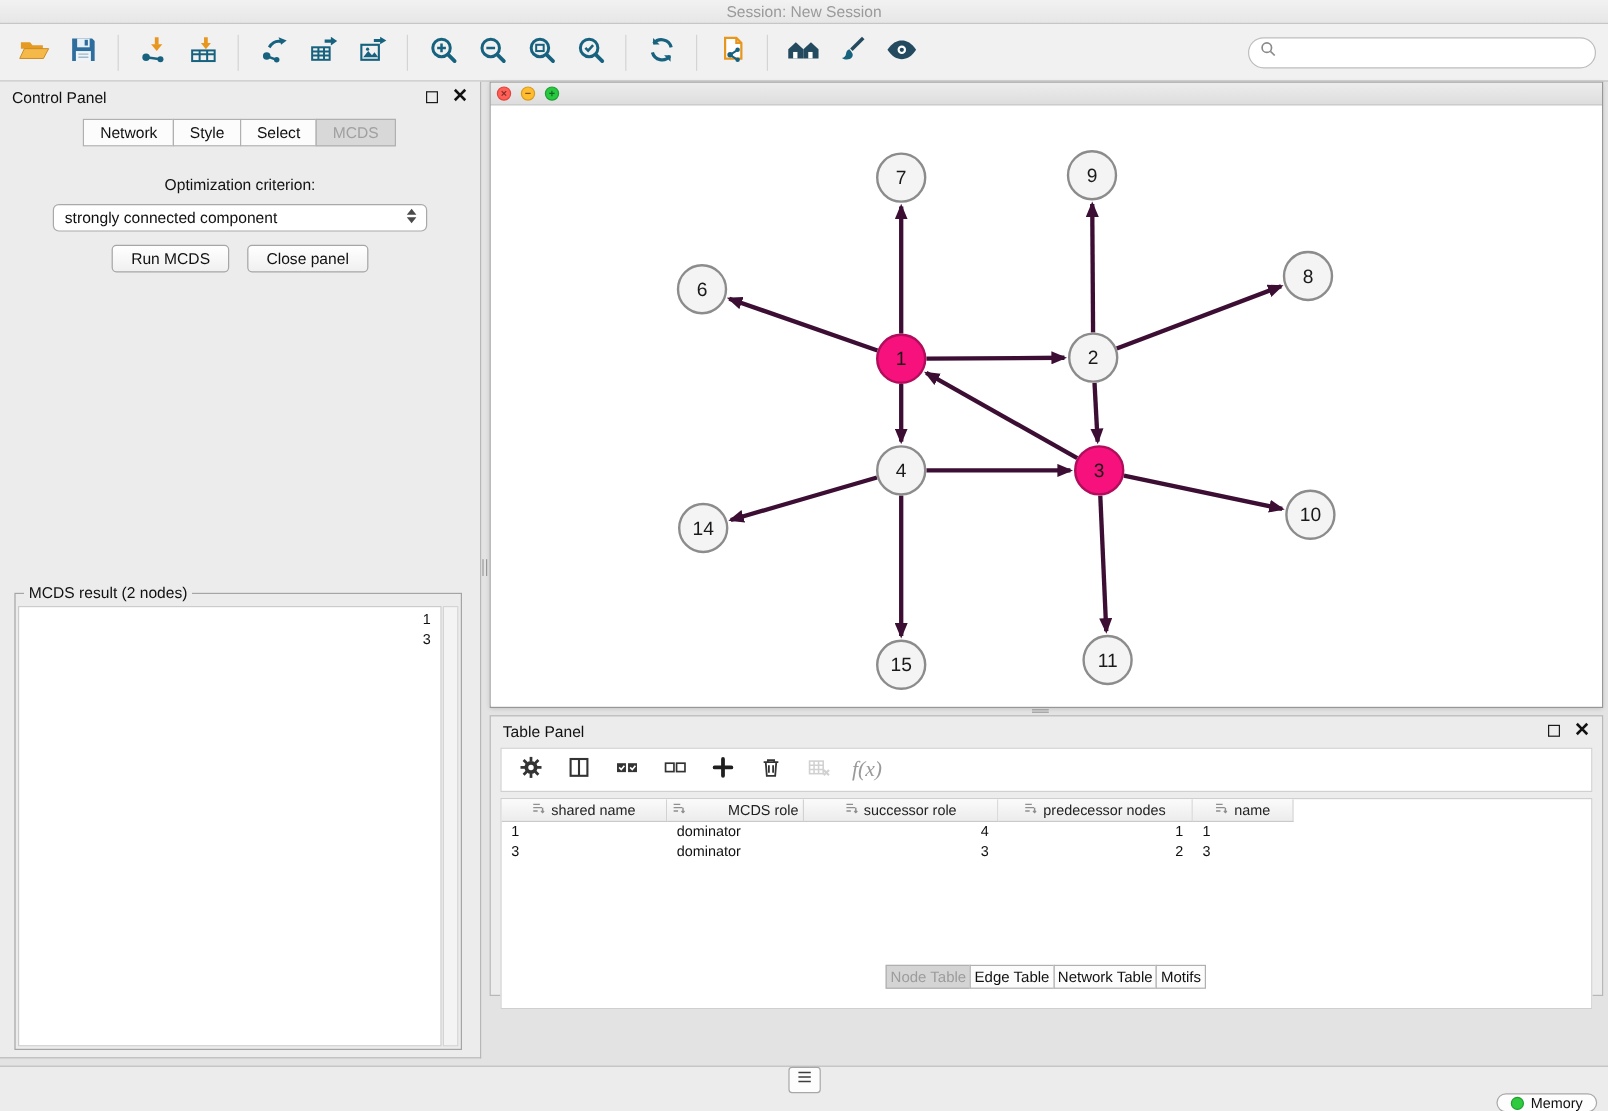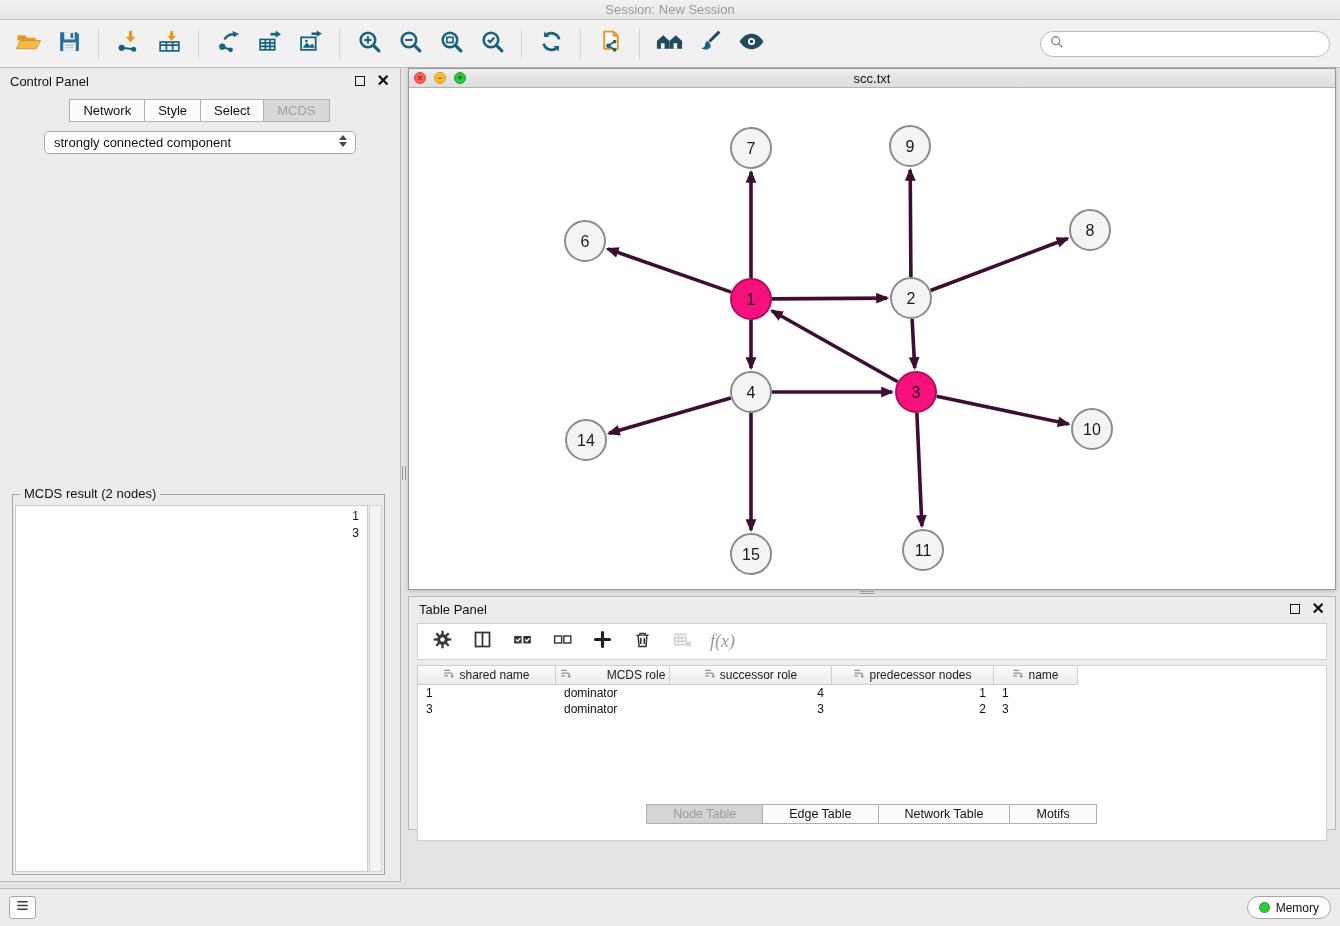--- a/index.html
+++ b/index.html
@@ -59,31 +59,31 @@
   .ttbicon{width:24px;height:24px;display:flex;align-items:center;justify-content:center;cursor:pointer;}
   .ttbicon svg{width:21px;height:21px;}
   .ttbicon.disabled{opacity:.45;cursor:default;}
   .fx{font-family:"Liberation Serif",serif;font-style:italic;font-size:18px;color:#9a9a9a;cursor:pointer;}
   .tp-table{margin:5px 8px 0;background:#fff;border:1px solid #cfcfcf;height:176px;overflow:hidden;}
   .table-header-row{display:flex;height:19px;}
   .th{display:flex;align-items:center;justify-content:center;gap:5px;font-size:12px;color:#222;border-right:1px solid #d2d2d2;border-bottom:1px solid #c9c9c9;background:linear-gradient(#fbfbfb,#ececec);cursor:pointer;flex:0 0 auto;}
   .tr{display:flex;height:16px;cursor:default;}
   .td{font-size:12px;padding:0 8px;line-height:16px;color:#111;flex:0 0 auto;overflow:hidden;white-space:nowrap;}
   .tp-tabs{position:absolute;bottom:5px;left:0;right:0;display:flex;justify-content:center;}
-  .tp-tab{font-size:12.5px;padding:2px 26px;border:1px solid #b0b0b0;background:#fcfcfc;margin-left:-1px;cursor:pointer;color:#111;}
+  .tp-tab{font-size:12.5px;padding:2px 3px;border:1px solid #b0b0b0;background:#fcfcfc;margin-left:-1px;cursor:pointer;color:#111;}
   .tp-tab.active{background:#d4d4d4;color:#9c9c9c;}
 
   
   .vsplit{position:absolute;left:401px;top:68px;width:7px;height:814px;cursor:col-resize;}
   .vsplit .grip{position:absolute;top:398px;left:1px;width:4px;height:14px;border-left:1px solid #9a9a9a;border-right:1px solid #9a9a9a;}
   .hsplit{position:absolute;left:408px;top:590px;width:928px;height:6px;cursor:row-resize;}
   .hsplit .grip{position:absolute;left:452px;top:1px;width:14px;height:3px;border-top:1px solid #9a9a9a;border-bottom:1px solid #9a9a9a;}
 
   
-  .statusbar{position:absolute;left:0;top:888px;width:1340px;height:38px;background:#ececec;border-top:1px solid #bcbcbc;display:flex;align-items:center;padding:0 9px;}
+  .statusbar{position:absolute;left:0;top:888px;width:1340px;height:38px;background:#ececec;border-top:1px solid #bcbcbc;display:flex;align-items:center;padding:0 9px;flex-direction:column;}
   .menu-btn{width:27px;height:23px;border:1px solid #a8a8a8;border-radius:3px;background:#fdfdfd;display:flex;align-items:center;justify-content:center;cursor:pointer;}
   .memory-btn{margin-left:auto;height:23px;border:1px solid #a8a8a8;border-radius:12px;background:#fdfdfd;display:flex;align-items:center;gap:6px;padding:0 11px;font-size:12px;cursor:pointer;}
   .memory-dot{width:11px;height:11px;border-radius:50%;background:#2fcb3f;border:1px solid #1f9e30;}
 </style>
 </head>
 <body>
 
 <div class="app">
 
   <div class="titlebar">
@@ -244,47 +244,51 @@
         <span class="float-icon"></span>
         <span class="close-icon">✕</span>
       </span>
     </div>
     <div class="cp-tabs">
         <div class="cp-tab">Network</div>
         <div class="cp-tab">Style</div>
         <div class="cp-tab">Select</div>
         <div class="cp-tab active">MCDS</div>
       </div>
+    <div class="opt-label">Optimization criterion:</div>
     <div class="dropdown">
       <span>strongly connected component</span>
       <span class="dd-arrows">
           <i class="up"></i>
           <i class="down"></i>
         </span>
     </div>
+    <div class="cp-buttons">
+      <button class="btn">Run MCDS</button>
+      <button class="btn">Close panel</button>
+    </div>
     <div class="result-group">
       <span class="group-label">MCDS result (2 nodes)</span>
       <div class="result-box">
           <div class="result-line">1</div>
           <div class="result-line">3</div>
         </div>
       <div class="result-scrollbar"></div>
     </div>
   </div>
 
   <div class="vsplit">
       <div class="grip"></div>
     </div>
 
   <div class="netwin">
     <div class="netwin-titlebar">
       <span class="mac close">×</span>
       <span class="mac min">−</span>
       <span class="mac max">+</span>
-      <span class="netwin-title">scc.txt</span>
     </div>
     <div class="canvas">
       <svg xmlns="http://www.w3.org/2000/svg" viewBox="0 0 926 500">
           <defs>
             <marker id="arrowhead" viewBox="0 0 12 10" refX="10" refY="5" markerWidth="13" markerHeight="11" markerUnits="userSpaceOnUse" orient="auto">
               <path d="M0 0 L12 5 L0 10 Z" fill="#3d0e34"></path>
             </marker>
           </defs>
           <line x1="342.0" y1="190.0" x2="342.0" y2="84.0" stroke="#3d0e34" stroke-width="3.6" marker-end="url(#arrowhead)"></line>
           <line x1="322.2" y1="204.1" x2="198.7" y2="160.9" stroke="#3d0e34" stroke-width="3.6" marker-end="url(#arrowhead)"></line>

